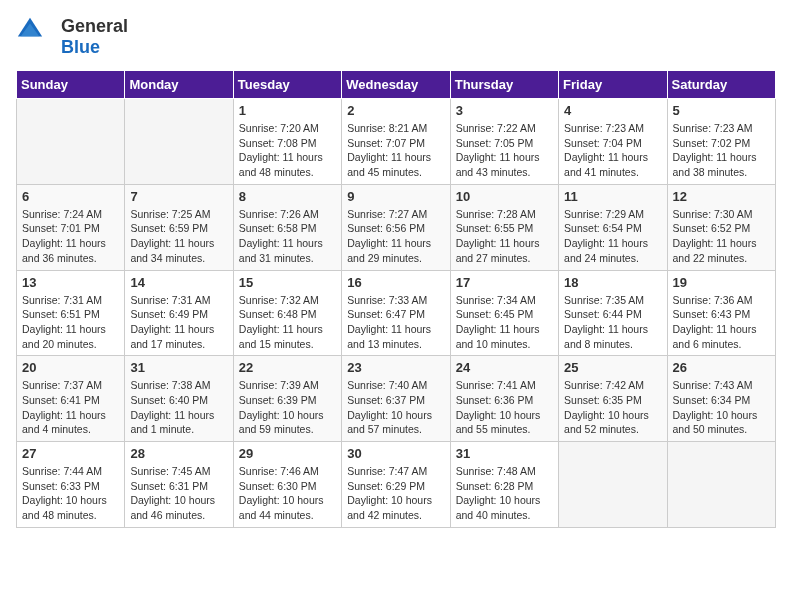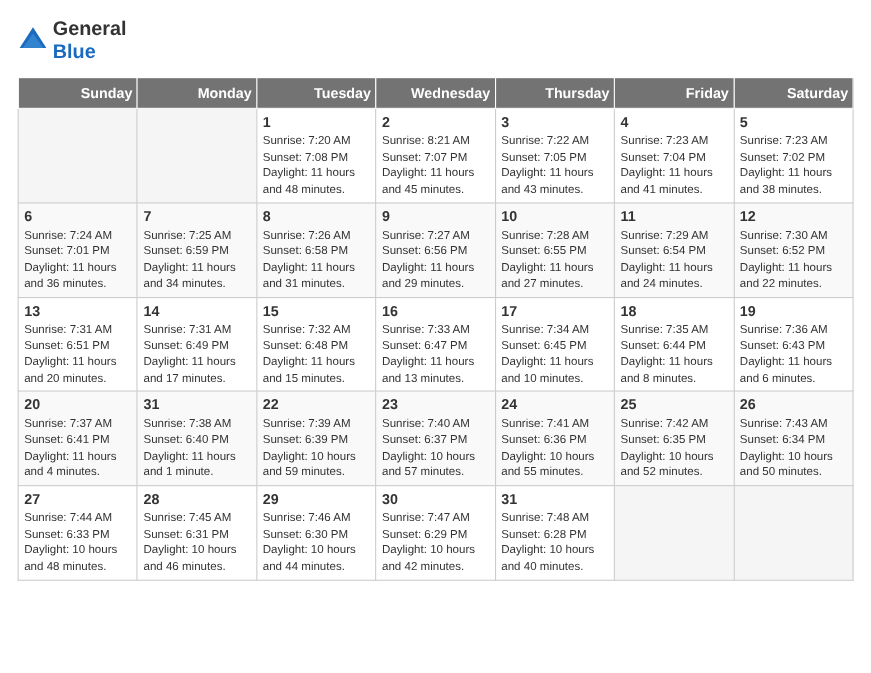--- a/index.html
+++ b/index.html
@@ -11,22 +11,21 @@
       padding: 16px;
     }
     .header-area {
       display: flex;
       justify-content: space-between;
       align-items: flex-start;
       margin-bottom: 12px;
     }
     .logo {
       display: flex;
-      align-items: center;
-      gap: 4px;
+      gap: 17px;
     }
     .logo-icon {
       width: 28px;
       height: 28px;
     }
     .title-area {
       text-align: right;
     }
     .month-title {
       font-size: 36px;
@@ -36,24 +35,24 @@
     .location-subtitle {
       font-size: 16px;
       color: #555;
     }
     .calendar-table {
       width: 100%;
       border-collapse: collapse;
       font-size: 11px;
     }
     .calendar-table th {
-      background: #737373;
+      background: #4c1d95;
       color: #fff;
       padding: 6px 4px;
-      text-align: right;
+      text-align: left;
       font-size: 13px;
       font-weight: bold;
       border: 1px solid #fff;
     }
     .calendar-table td {
       border: 1px solid #ccc;
       vertical-align: top;
       padding: 4px 5px;
       min-height: 80px;
       height: 85px;

